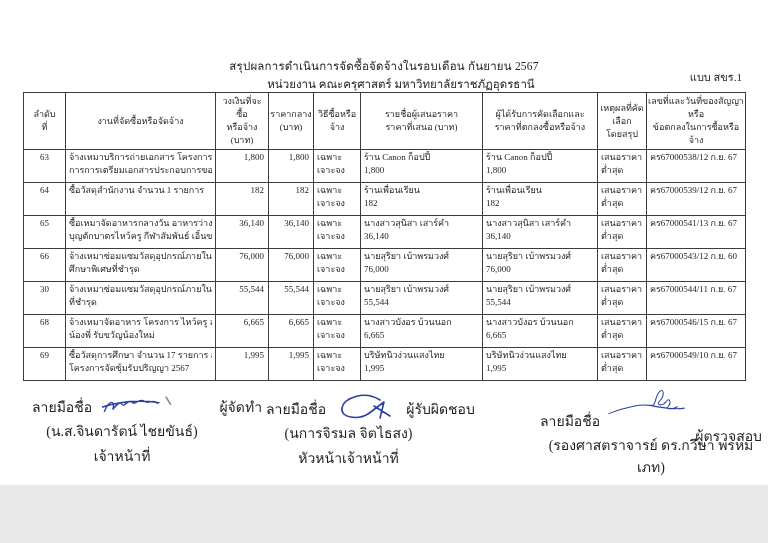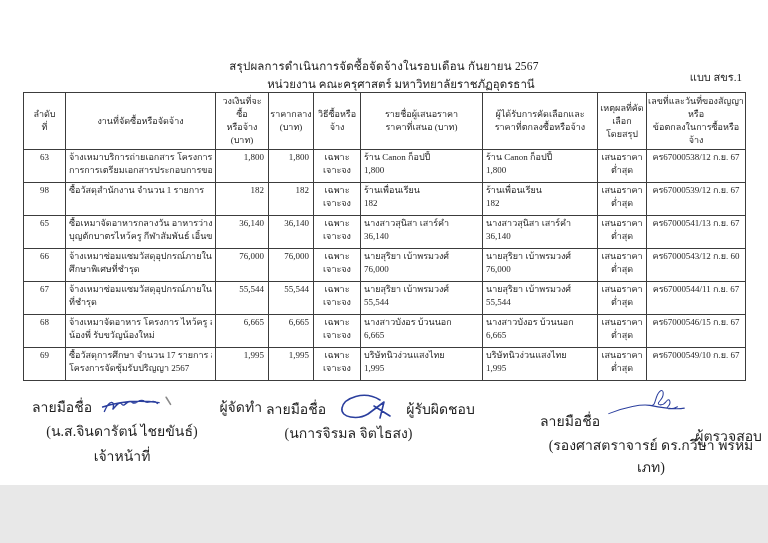--- a/index.html
+++ b/index.html
@@ -11,21 +11,21 @@
   .doc-title{position:absolute;top:57px;left:0;width:100%;text-align:center;font-size:11.5px;letter-spacing:.2px;}
   .doc-subtitle{position:absolute;top:75px;left:17px;width:100%;text-align:center;font-size:11.5px;}
   .form-code{position:absolute;top:68px;right:26px;font-size:11px;}
   .table-wrap{position:absolute;left:23px;top:92px;width:722px;}
   table{border-collapse:collapse;table-layout:fixed;width:100%;font-size:9px;}
   th,td{border:1px solid #3c3c3c;vertical-align:top;padding:1px 3px;font-weight:normal;}
   thead th{text-align:center;line-height:1.45;padding:2px 1px;height:32px;vertical-align:middle;}
   tbody td{height:30px;line-height:1.45;}
   td.c-no{text-align:center;}
   td.c-num{text-align:right;padding-right:4px;}
-  td.c-center{text-align:center;}
+  td.c-center{}
   td.c-left div{white-space:nowrap;overflow:hidden;}
   .sig-block{position:absolute;font-size:14px;}
   .sig-row{display:flex;align-items:flex-end;}
   .sig-row .lbl{white-space:nowrap;}
   .sig-art{position:relative;top:4px;}
   .sig-name{text-align:center;margin-top:2px;}
   .sig-pos{text-align:center;margin-top:3px;}
 </style>
 </head>
 <body>
@@ -113,21 +113,21 @@
             </td>
             <td class="c-left">
               <div>ร้าน Canon ก็อปปี้</div>
               <div>1,800</div>
             </td>
             <td class="c-center">เสนอราคาต่ำสุด</td>
             <td class="c-center">คร67000538/12 ก.ย. 67</td>
           </tr>
 
           <tr>
-            <td class="c-no">98</td>
+            <td class="c-no">64</td>
             <td class="c-left">
               <div>ซื้อวัสดุสำนักงาน จำนวน 1 รายการ</div>
             </td>
             <td class="c-num">182</td>
             <td class="c-num">182</td>
             <td class="c-center">เฉพาะเจาะจง</td>
             <td class="c-left">
               <div>ร้านเพื่อนเรียน</div>
               <div>182</div>
             </td>
@@ -175,21 +175,21 @@
             </td>
             <td class="c-left">
               <div>นายสุริยา เบ้าพรมวงศ์</div>
               <div>76,000</div>
             </td>
             <td class="c-center">เสนอราคาต่ำสุด</td>
             <td class="c-center">คร67000543/12 ก.ย. 60</td>
           </tr>
 
           <tr>
-            <td class="c-no">67</td>
+            <td class="c-no">30</td>
             <td class="c-left">
               <div>จ้างเหมาซ่อมแซมวัสดุอุปกรณ์ภายใน อาคาร 10</div>
               <div>ที่ชำรุด</div>
             </td>
             <td class="c-num">55,544</td>
             <td class="c-num">55,544</td>
             <td class="c-center">เฉพาะเจาะจง</td>
             <td class="c-left">
               <div>นายสุริยา เบ้าพรมวงศ์</div>
               <div>55,544</div>
@@ -262,20 +262,21 @@
 
   <div class="sig-block" style="left:266px;top:388px;width:230px">
     <div class="sig-row">
       <span class="lbl">ลายมือชื่อ</span>
       <svg class="sig-art" width="72" height="32" viewBox="0 0 72 32" style="margin-left:8px">
         <path d="M46,8 C30,-2 10,6 8,16 C6,26 24,28 34,22 M34,22 L50,10 L46,26 M40,14 L56,24" fill="none" stroke="#2b3f9e" stroke-width="1.6" stroke-linecap="round" stroke-linejoin="round"></path>
       </svg>
       <span class="lbl" style="">ผู้รับผิดชอบ</span>
     </div>
     <div class="sig-name" style="width:165px">(นการจิรมล จิตไธสง)</div>
+    <div class="sig-pos" style="width:165px">หัวหน้าเจ้าหน้าที่</div>
   </div>
 
   <div class="sig-block" style="left:540px;top:378px;width:222px">
     <div class="sig-row">
       <span class="lbl" style="position:relative;top:10px">ลายมือชื่อ</span>
       <svg class="sig-art" width="118" height="44" viewBox="0 0 118 44" style="margin-left:6px">
         <path d="M4,36 C28,26 52,22 64,24 C74,26 70,12 78,4 C84,-2 86,10 78,18 C72,24 82,26 88,18 C92,12 96,20 90,26 C86,30 98,30 104,26 M64,24 C84,28 104,30 114,28" fill="none" stroke="#2b3f9e" stroke-width="1.5" stroke-linecap="round"></path>
       </svg>
       <span class="lbl" style="margin-left:8px;position:relative;top:25px">ผู้ตรวจสอบ</span>
     </div>

